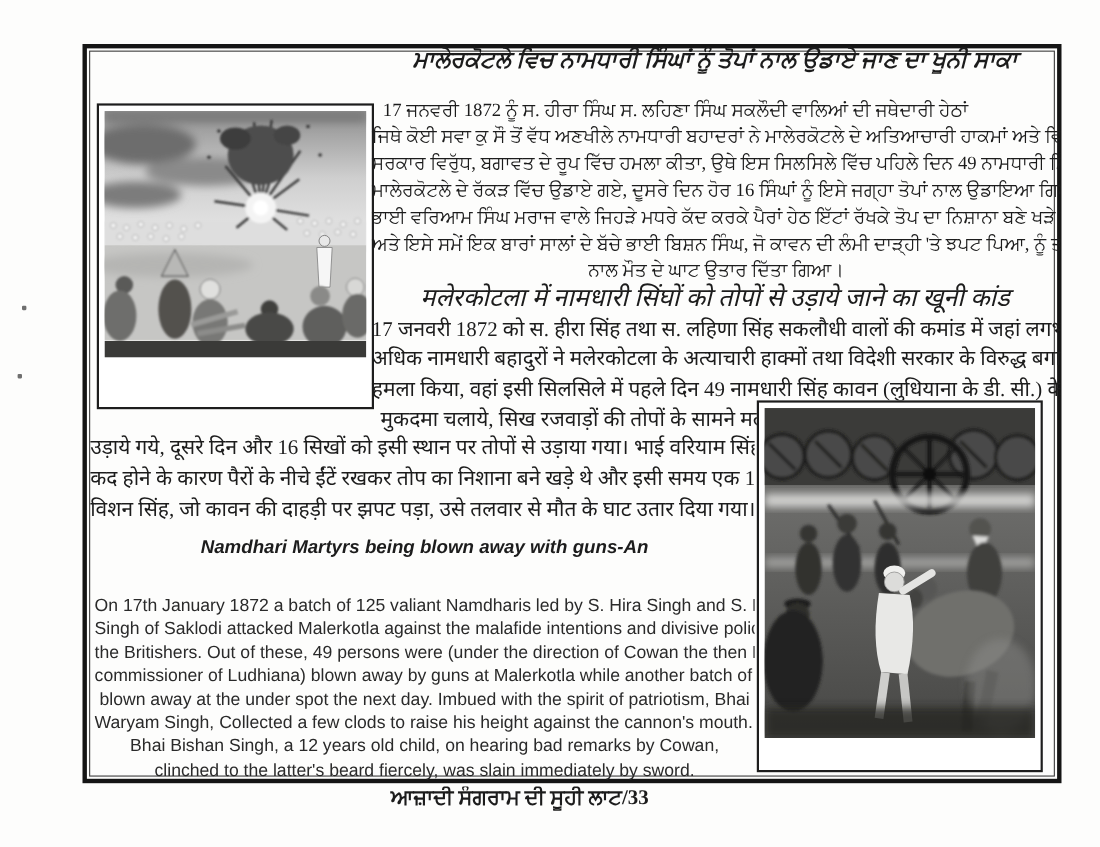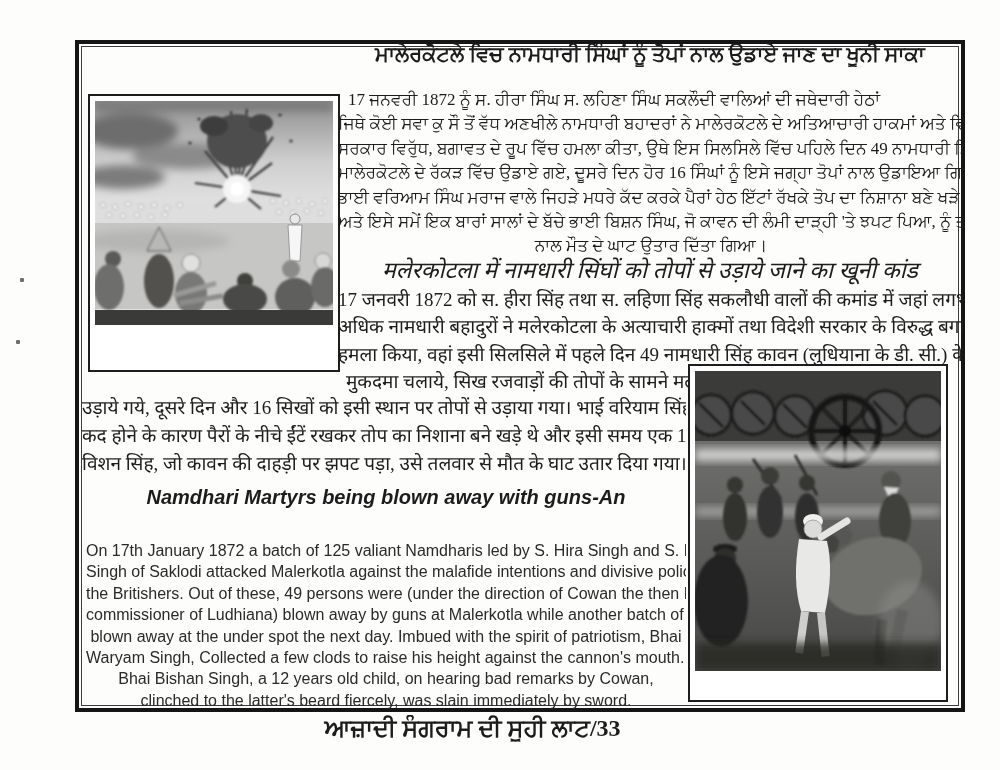--- a/index.html
+++ b/index.html
@@ -7,38 +7,38 @@
          font-family:"Liberation Serif",serif;color:#1c1c1c;}
   .abs{position:absolute;}
   
   .frame{left:75px;top:40px;width:882px;height:664px;border:4px solid #151515;}
   .frame-inner{position:absolute;inset:2px;border:1px solid #3c3c3c;}
   
   .imgbox{background:#ffffff;border:2px solid #1d1d1d;box-sizing:border-box;}
   .imgbox svg{display:block;margin:5px;}
   
   .tline{white-space:nowrap;overflow:hidden;}
-  .pa-head{left:340px;top:42px;width:620px;text-align:center;font-size:21px;font-weight:bold;}
+  .pa-head{left:340px;top:42px;width:620px;text-align:center;font-size:21px;font-weight:bold;font-style:italic;}
   .pa-body{left:338px;top:73px;width:626px;font-size:17px;}
   .pa-body .tline{height:24.4px;line-height:24.4px;}
   .pa-body .tline.first{padding-left:10px;margin-top:15px;}
   .pa-body .tline.centered{text-align:center;white-space:normal;}
   .hi-head{left:340px;top:253px;width:620px;text-align:center;font-size:23px;font-weight:normal;font-style:italic;}
   .hi-col{left:338px;top:286px;width:626px;font-size:19px;}
   .hi-col .tline{height:27.4px;line-height:27.4px;}
   .hi-col .tline.short{width:352px;padding-left:8px;}
   .hi-full{left:82px;top:394px;width:604px;font-size:19px;}
   .hi-full .tline{height:28px;line-height:28px;}
   .en-head{left:86px;top:484px;width:600px;text-align:center;
-           font-family:"Liberation Sans",sans-serif;font-size:20px;font-weight:bold;font-style:italic;}
+           font-family:"Liberation Sans",sans-serif;font-size:17px;font-weight:bold;font-style:italic;}
   .en-head div{line-height:27px;}
   .en-body{left:86px;top:540px;width:600px;text-align:center;
            font-family:"Liberation Sans",sans-serif;font-size:16px;color:#2a2a2a;}
   .en-body .tline{height:21.4px;line-height:21.4px;}
-  .footer{left:0px;top:715px;width:945px;text-align:center;font-size:24px;font-weight:bold;}
+  .footer{left:0px;top:715px;width:945px;text-align:center;font-size:19px;font-weight:bold;}
   .speck{width:4px;height:4px;background:#6f6f6f;border-radius:1px;}
 </style>
 </head>
 <body>
 
 <div id="stage">
 
   <div class="abs speck" style="left:20px;top:278px;"></div>
   <div class="abs speck" style="left:16px;top:340px;"></div>
 

